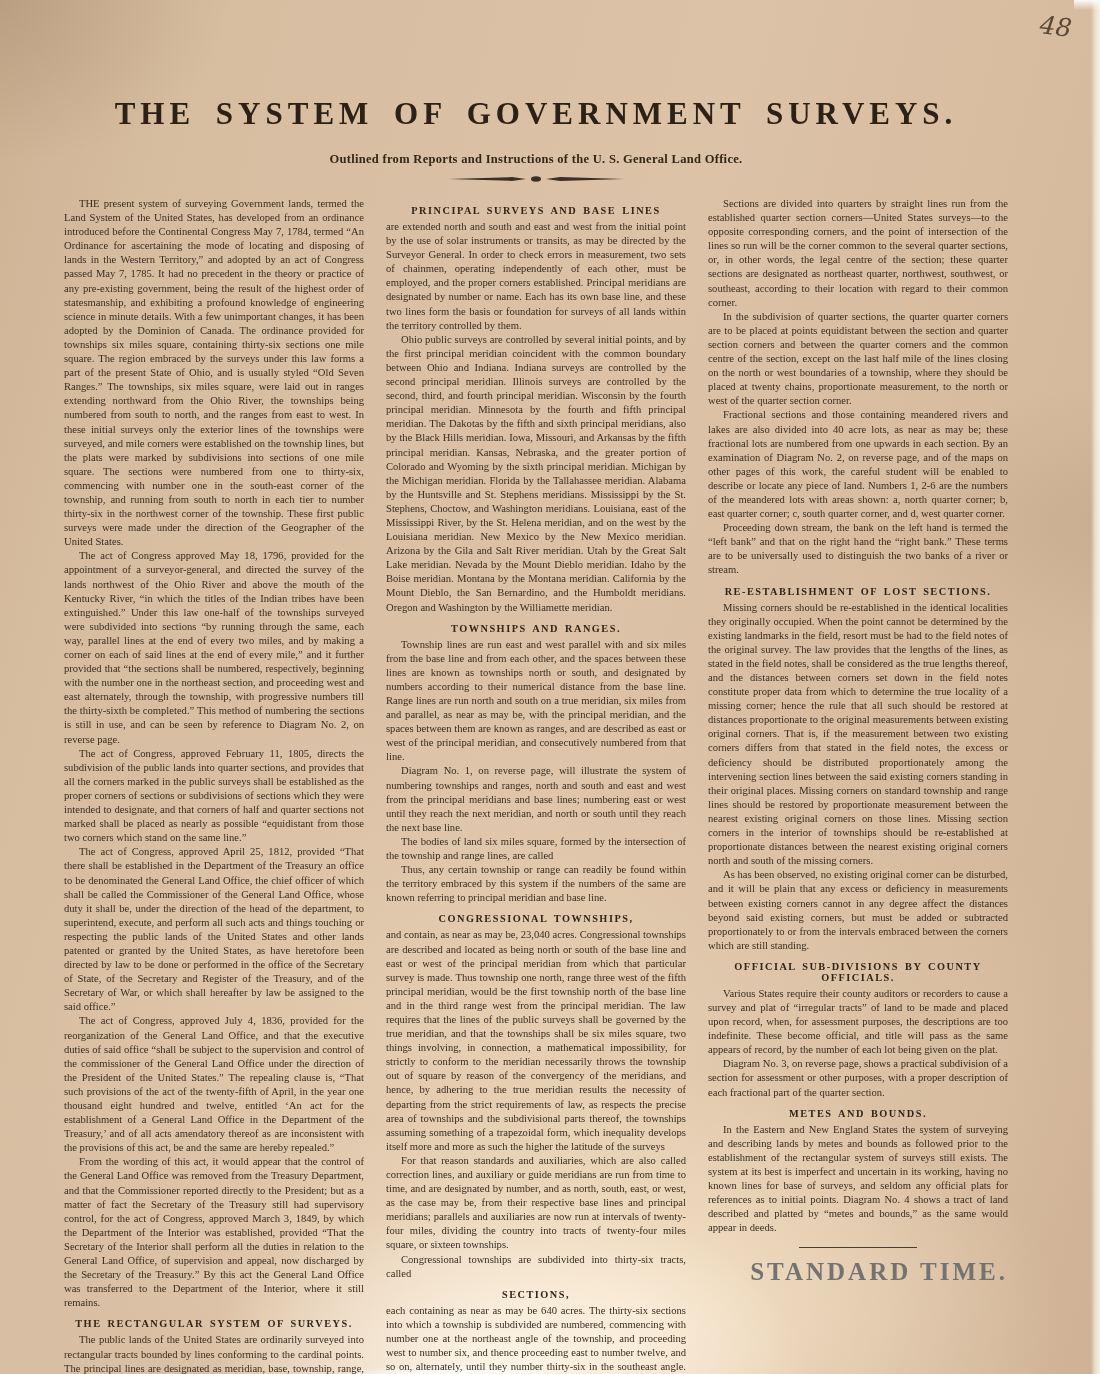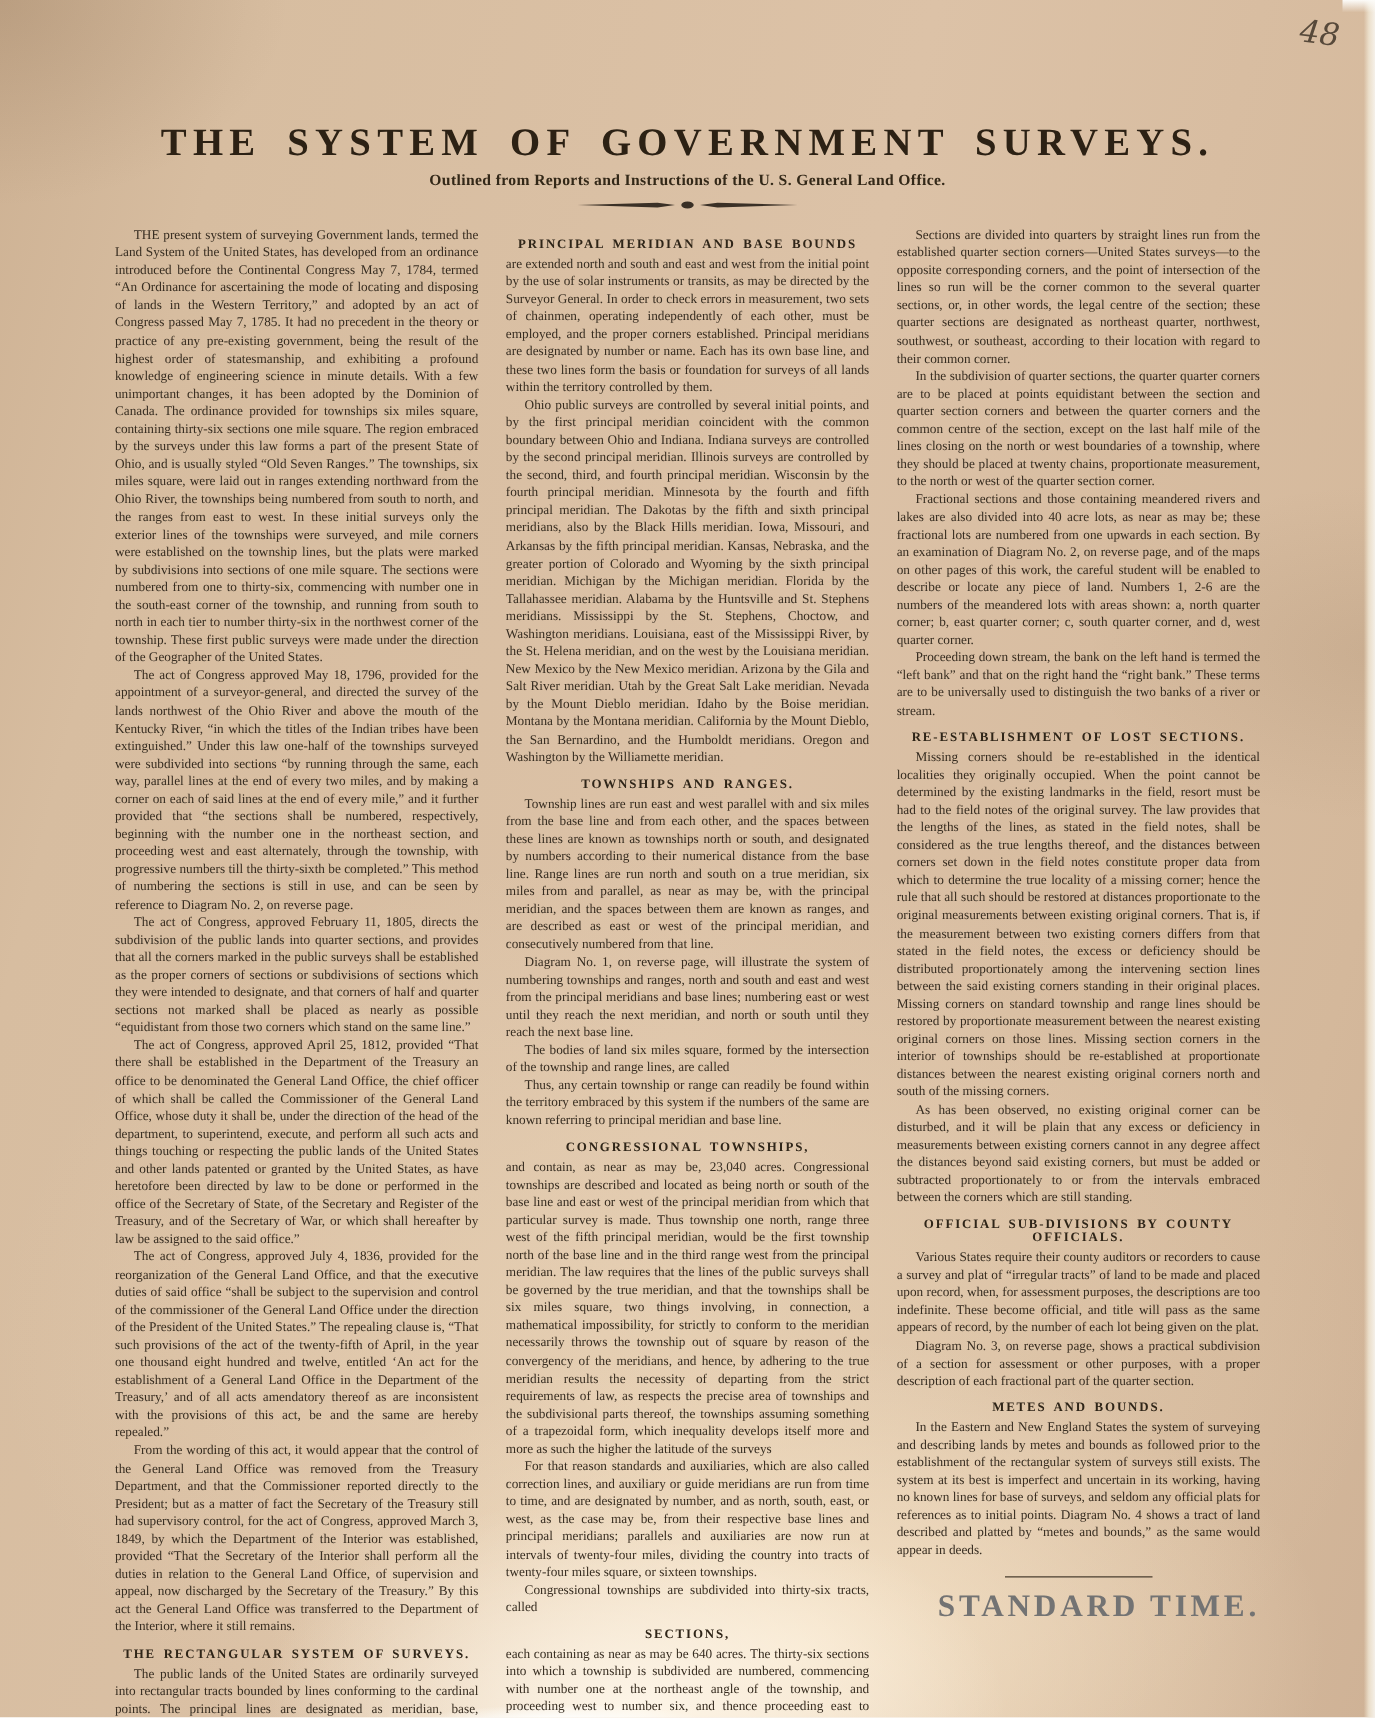--- a/index.html
+++ b/index.html
@@ -31,30 +31,30 @@
     position:absolute; bottom:-6px; left:290px; width:320px; height:22px;
     background:radial-gradient(50% 100% at 50% 100%, #fdfcf9 30%, rgba(253,252,249,0) 75%);
   }
   .page-number {
     position:absolute; top:12px; right:28px;
     font-family:"DejaVu Serif", serif; font-style:italic;
     font-size:25px; color:#57493a; transform:rotate(7deg);
   }
   .sheet {
     position:absolute; inset:0; box-sizing:border-box;
-    padding:96px 92px 0 92px;
+    padding:96px 92px 0 64px;
     color:#362c20;
   }
   .masthead { text-align:center; }
   .doc-title {
     margin:0; font-size:31px; font-weight:bold; color:#2c2114;
     letter-spacing:5px; word-spacing:8px;
   }
   .doc-subtitle {
-    margin:5px 0 0; font-size:12.5px; font-weight:bold; color:#332818;
+    margin:20px 0 0; font-size:12.5px; font-weight:bold; color:#332818;
     letter-spacing:0.3px;
   }
   .divider { display:block; margin:6px auto 2px; }
   .columns { display:flex; gap:22px; margin-top:12px; }
   .col { flex:1 1 0; min-width:0; }
   .para {
     margin:0; text-indent:15px; text-align:justify;
     font-size:10.6px; line-height:14.1px; color:#372d21;
     hyphens:none;
   }
@@ -98,21 +98,21 @@
         <p class="para">THE present system of surveying Government lands, termed the Land System of the United States, has developed from an ordinance introduced before the Continental Congress May 7, 1784, termed “An Ordinance for ascertaining the mode of locating and disposing of lands in the Western Territory,” and adopted by an act of Congress passed May 7, 1785. It had no precedent in the theory or practice of any pre-existing government, being the result of the highest order of statesmanship, and exhibiting a profound knowledge of engineering science in minute details. With a few unimportant changes, it has been adopted by the Dominion of Canada. The ordinance provided for townships six miles square, containing thirty-six sections one mile square. The region embraced by the surveys under this law forms a part of the present State of Ohio, and is usually styled “Old Seven Ranges.” The townships, six miles square, were laid out in ranges extending northward from the Ohio River, the townships being numbered from south to north, and the ranges from east to west. In these initial surveys only the exterior lines of the townships were surveyed, and mile corners were established on the township lines, but the plats were marked by subdivisions into sections of one mile square. The sections were numbered from one to thirty-six, commencing with number one in the south-east corner of the township, and running from south to north in each tier to number thirty-six in the northwest corner of the township. These first public surveys were made under the direction of the Geographer of the United States.</p>
         <p class="para">The act of Congress approved May 18, 1796, provided for the appointment of a surveyor-general, and directed the survey of the lands northwest of the Ohio River and above the mouth of the Kentucky River, “in which the titles of the Indian tribes have been extinguished.” Under this law one-half of the townships surveyed were subdivided into sections “by running through the same, each way, parallel lines at the end of every two miles, and by making a corner on each of said lines at the end of every mile,” and it further provided that “the sections shall be numbered, respectively, beginning with the number one in the northeast section, and proceeding west and east alternately, through the township, with progressive numbers till the thirty-sixth be completed.” This method of numbering the sections is still in use, and can be seen by reference to Diagram No. 2, on reverse page.</p>
         <p class="para">The act of Congress, approved February 11, 1805, directs the subdivision of the public lands into quarter sections, and provides that all the corners marked in the public surveys shall be established as the proper corners of sections or subdivisions of sections which they were intended to designate, and that corners of half and quarter sections not marked shall be placed as nearly as possible “equidistant from those two corners which stand on the same line.”</p>
         <p class="para">The act of Congress, approved April 25, 1812, provided “That there shall be established in the Department of the Treasury an office to be denominated the General Land Office, the chief officer of which shall be called the Commissioner of the General Land Office, whose duty it shall be, under the direction of the head of the department, to superintend, execute, and perform all such acts and things touching or respecting the public lands of the United States and other lands patented or granted by the United States, as have heretofore been directed by law to be done or performed in the office of the Secretary of State, of the Secretary and Register of the Treasury, and of the Secretary of War, or which shall hereafter by law be assigned to the said office.”</p>
         <p class="para">The act of Congress, approved July 4, 1836, provided for the reorganization of the General Land Office, and that the executive duties of said office “shall be subject to the supervision and control of the commissioner of the General Land Office under the direction of the President of the United States.” The repealing clause is, “That such provisions of the act of the twenty-fifth of April, in the year one thousand eight hundred and twelve, entitled ‘An act for the establishment of a General Land Office in the Department of the Treasury,’ and of all acts amendatory thereof as are inconsistent with the provisions of this act, be and the same are hereby repealed.”</p>
         <p class="para">From the wording of this act, it would appear that the control of the General Land Office was removed from the Treasury Department, and that the Commissioner reported directly to the President; but as a matter of fact the Secretary of the Treasury still had supervisory control, for the act of Congress, approved March 3, 1849, by which the Department of the Interior was established, provided “That the Secretary of the Interior shall perform all the duties in relation to the General Land Office, of supervision and appeal, now discharged by the Secretary of the Treasury.” By this act the General Land Office was transferred to the Department of the Interior, where it still remains.</p>
         <h3 class="sec-heading">THE RECTANGULAR SYSTEM OF SURVEYS.</h3>
         <p class="para">The public lands of the United States are ordinarily surveyed into rectangular tracts bounded by lines conforming to the cardinal points. The principal lines are designated as meridian, base, township, range, and section lines, and the bodies of land thus formed are known as townships, sections, and lots. The first recorded use of the terms “township,” and “section,” as applied to the public lands of the United States, is in an ordinance reported to Congress April 26, 1785.</p>
       </div>
     <div class="col">
-        <h3 class="sec-heading">PRINCIPAL MERIDIAN AND BASE BOUNDS</h3>
+        <h3 class="sec-heading">PRINCIPAL SURVEYS AND BASE LINES</h3>
         <p class="para no-indent">are extended north and south and east and west from the initial point by the use of solar instruments or transits, as may be directed by the Surveyor General. In order to check errors in measurement, two sets of chainmen, operating independently of each other, must be employed, and the proper corners established. Principal meridians are designated by number or name. Each has its own base line, and these two lines form the basis or foundation for surveys of all lands within the territory controlled by them.</p>
         <p class="para">Ohio public surveys are controlled by several initial points, and by the first principal meridian coincident with the common boundary between Ohio and Indiana. Indiana surveys are controlled by the second principal meridian. Illinois surveys are controlled by the second, third, and fourth principal meridian. Wisconsin by the fourth principal meridian. Minnesota by the fourth and fifth principal meridian. The Dakotas by the fifth and sixth principal meridians, also by the Black Hills meridian. Iowa, Missouri, and Arkansas by the fifth principal meridian. Kansas, Nebraska, and the greater portion of Colorado and Wyoming by the sixth principal meridian. Michigan by the Michigan meridian. Florida by the Tallahassee meridian. Alabama by the Huntsville and St. Stephens meridians. Mississippi by the St. Stephens, Choctow, and Washington meridians. Louisiana, east of the Mississippi River, by the St. Helena meridian, and on the west by the Louisiana meridian. New Mexico by the New Mexico meridian. Arizona by the Gila and Salt River meridian. Utah by the Great Salt Lake meridian. Nevada by the Mount Dieblo meridian. Idaho by the Boise meridian. Montana by the Montana meridian. California by the Mount Dieblo, the San Bernardino, and the Humboldt meridians. Oregon and Washington by the Williamette meridian.</p>
         <h3 class="sec-heading">TOWNSHIPS AND RANGES.</h3>
         <p class="para">Township lines are run east and west parallel with and six miles from the base line and from each other, and the spaces between these lines are known as townships north or south, and designated by numbers according to their numerical distance from the base line. Range lines are run north and south on a true meridian, six miles from and parallel, as near as may be, with the principal meridian, and the spaces between them are known as ranges, and are described as east or west of the principal meridian, and consecutively numbered from that line.</p>
         <p class="para">Diagram No. 1, on reverse page, will illustrate the system of numbering townships and ranges, north and south and east and west from the principal meridians and base lines; numbering east or west until they reach the next meridian, and north or south until they reach the next base line.</p>
         <p class="para">The bodies of land six miles square, formed by the intersection of the township and range lines, are called</p>
         <p class="para">Thus, any certain township or range can readily be found within the territory embraced by this system if the numbers of the same are known referring to principal meridian and base line.</p>
         <h3 class="sec-heading">CONGRESSIONAL TOWNSHIPS,</h3>
         <p class="para no-indent">and contain, as near as may be, 23,040 acres. Congressional townships are described and located as being north or south of the base line and east or west of the principal meridian from which that particular survey is made. Thus township one north, range three west of the fifth principal meridian, would be the first township north of the base line and in the third range west from the principal meridian. The law requires that the lines of the public surveys shall be governed by the true meridian, and that the townships shall be six miles square, two things involving, in connection, a mathematical impossibility, for strictly to conform to the meridian necessarily throws the township out of square by reason of the convergency of the meridians, and hence, by adhering to the true meridian results the necessity of departing from the strict requirements of law, as respects the precise area of townships and the subdivisional parts thereof, the townships assuming something of a trapezoidal form, which inequality develops itself more and more as such the higher the latitude of the surveys</p>
         <p class="para">For that reason standards and auxiliaries, which are also called correction lines, and auxiliary or guide meridians are run from time to time, and are designated by number, and as north, south, east, or west, as the case may be, from their respective base lines and principal meridians; parallels and auxiliaries are now run at intervals of twenty-four miles, dividing the country into tracts of twenty-four miles square, or sixteen townships.</p>

